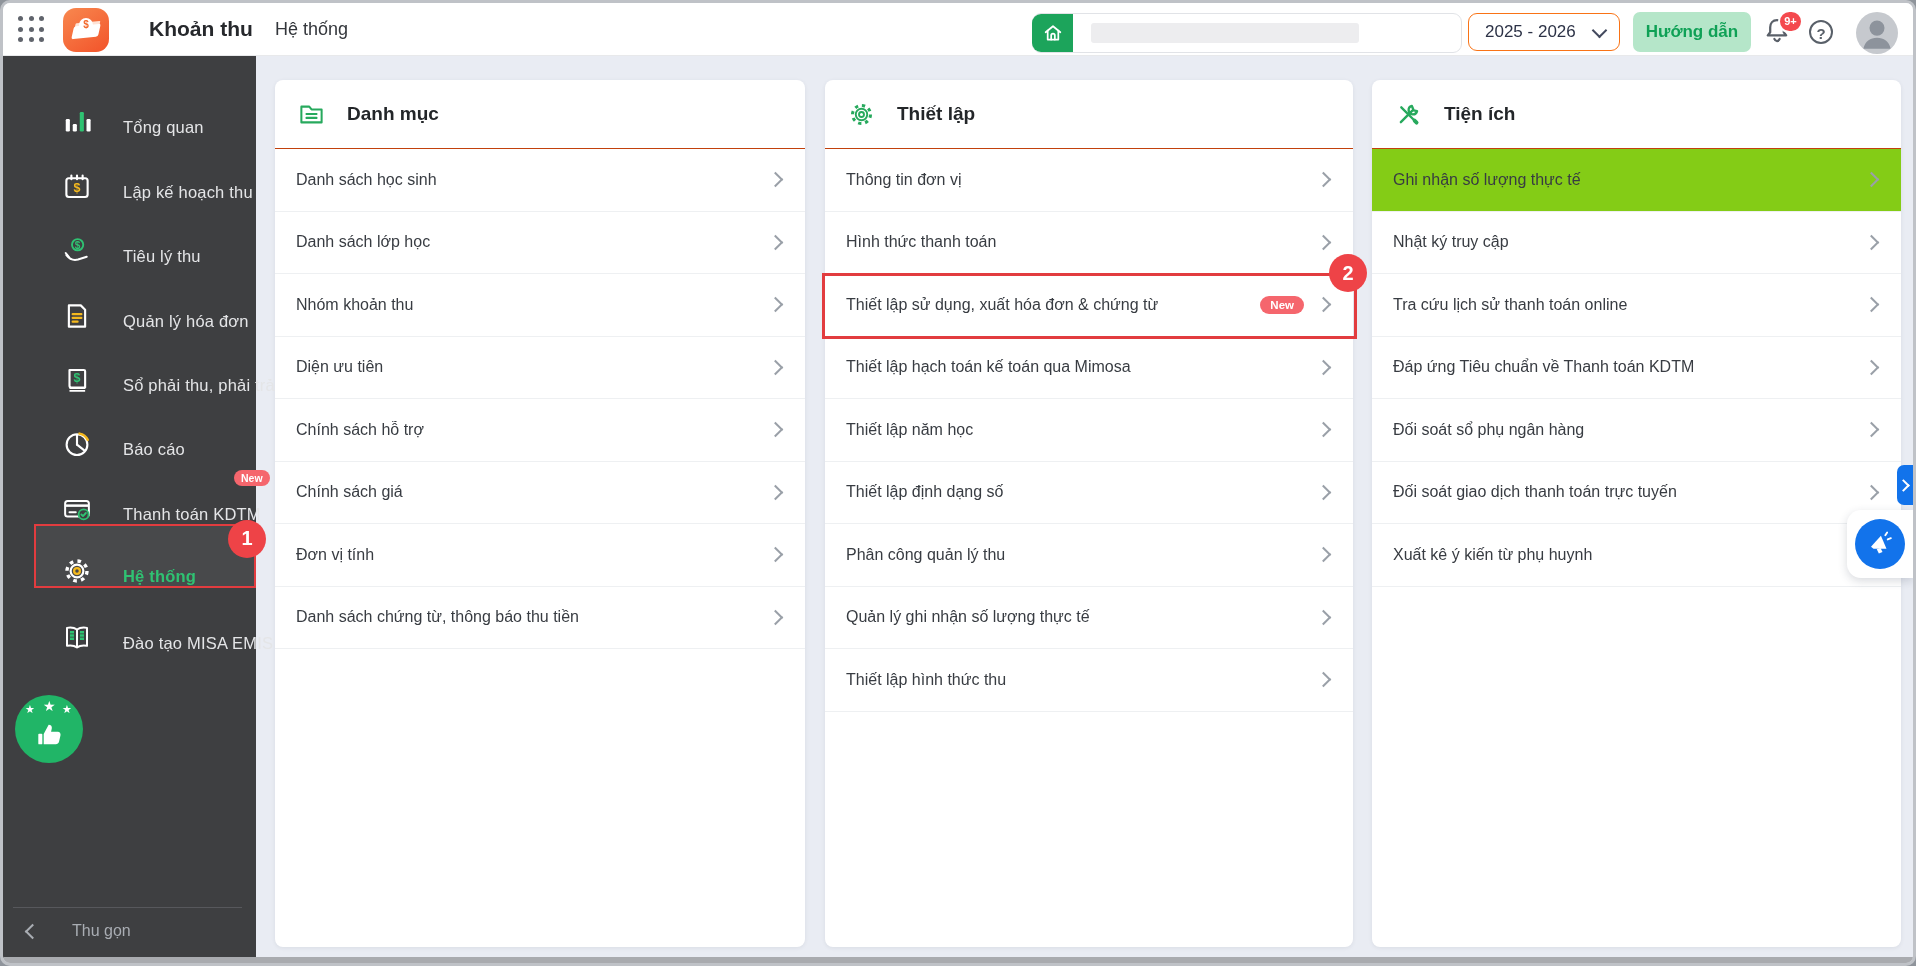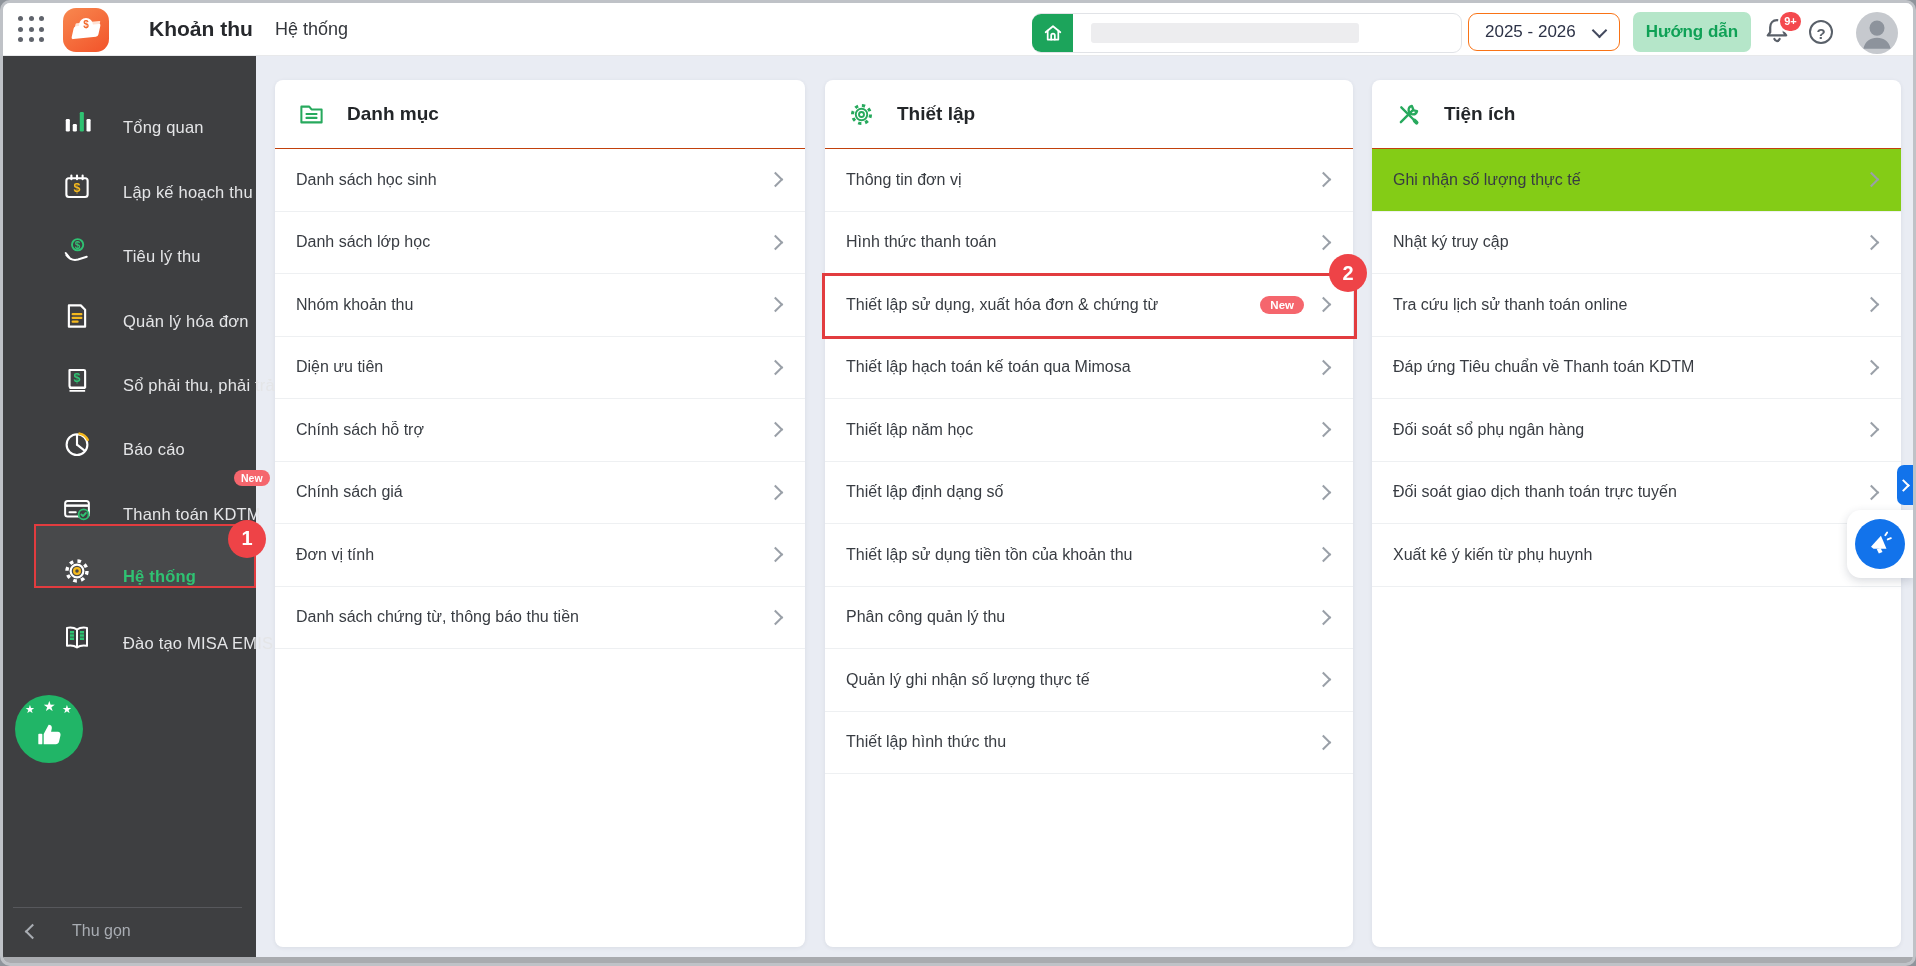--- a/index.html
+++ b/index.html
@@ -314,24 +314,20 @@
         </div>
         <div class="row">
           <span class="rlbl">Thiết lập năm học</span>
           <span class="chev"></span>
         </div>
         <div class="row">
           <span class="rlbl">Thiết lập định dạng số</span>
           <span class="chev"></span>
         </div>
         <div class="row">
-          <span class="rlbl">Thiết lập sử dụng tiền tồn của khoản thu</span>
-          <span class="chev"></span>
-        </div>
-        <div class="row">
           <span class="rlbl">Phân công quản lý thu</span>
           <span class="chev"></span>
         </div>
         <div class="row">
           <span class="rlbl">Quản lý ghi nhận số lượng thực tế</span>
           <span class="chev"></span>
         </div>
         <div class="row">
           <span class="rlbl">Thiết lập hình thức thu</span>
           <span class="chev"></span>

